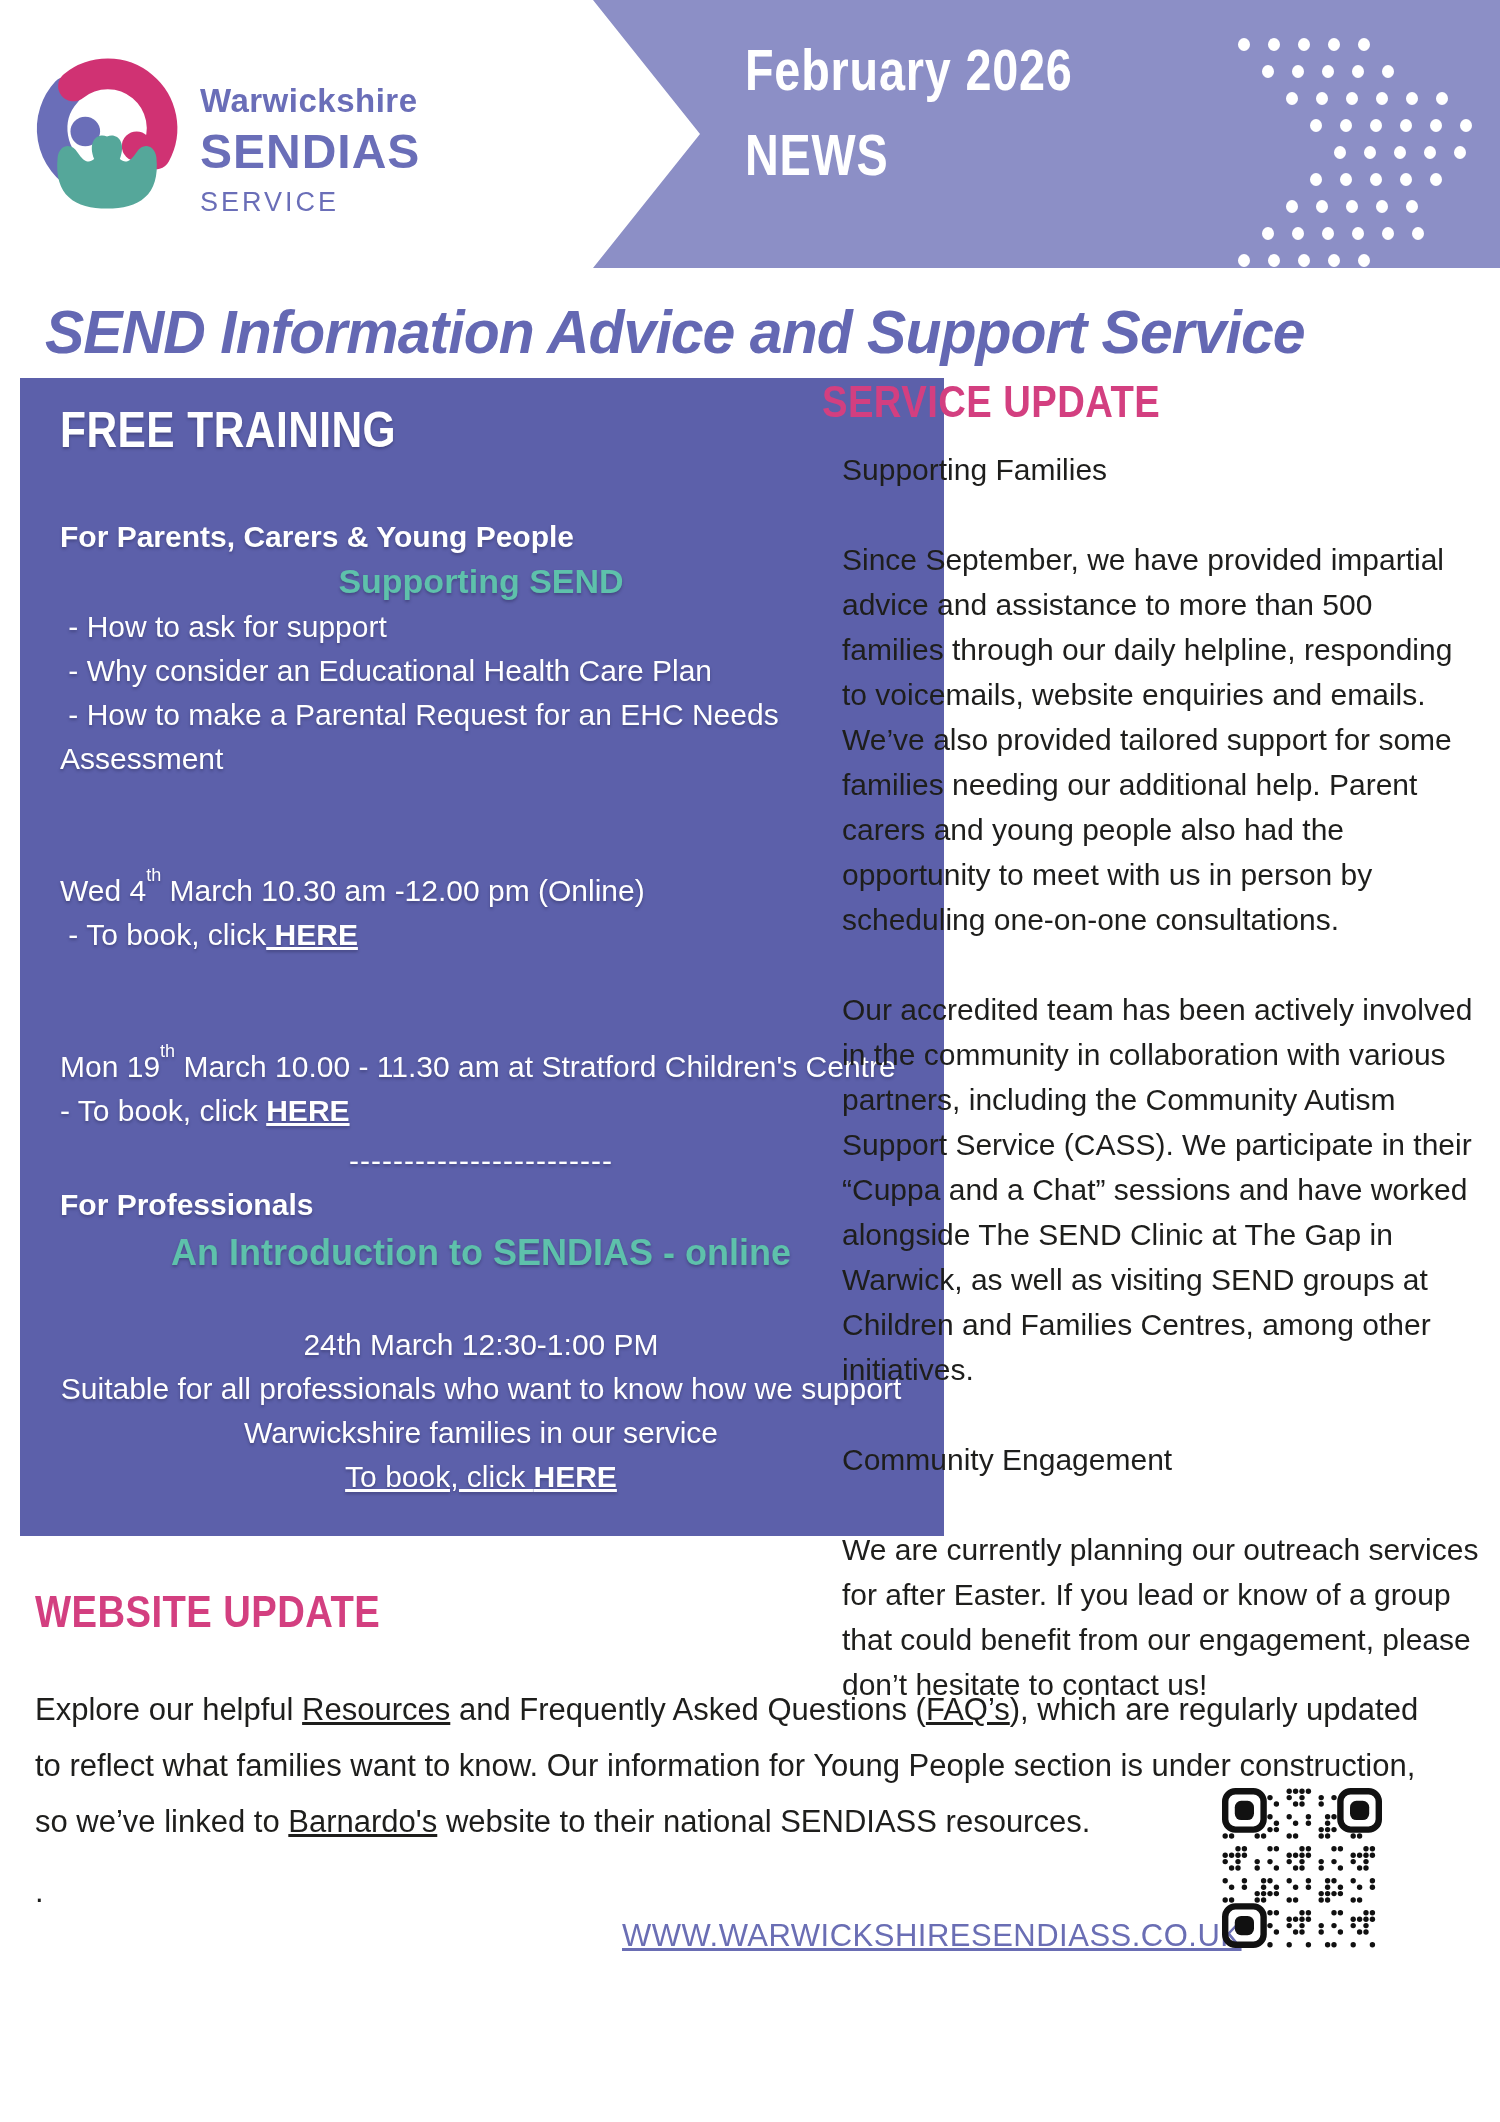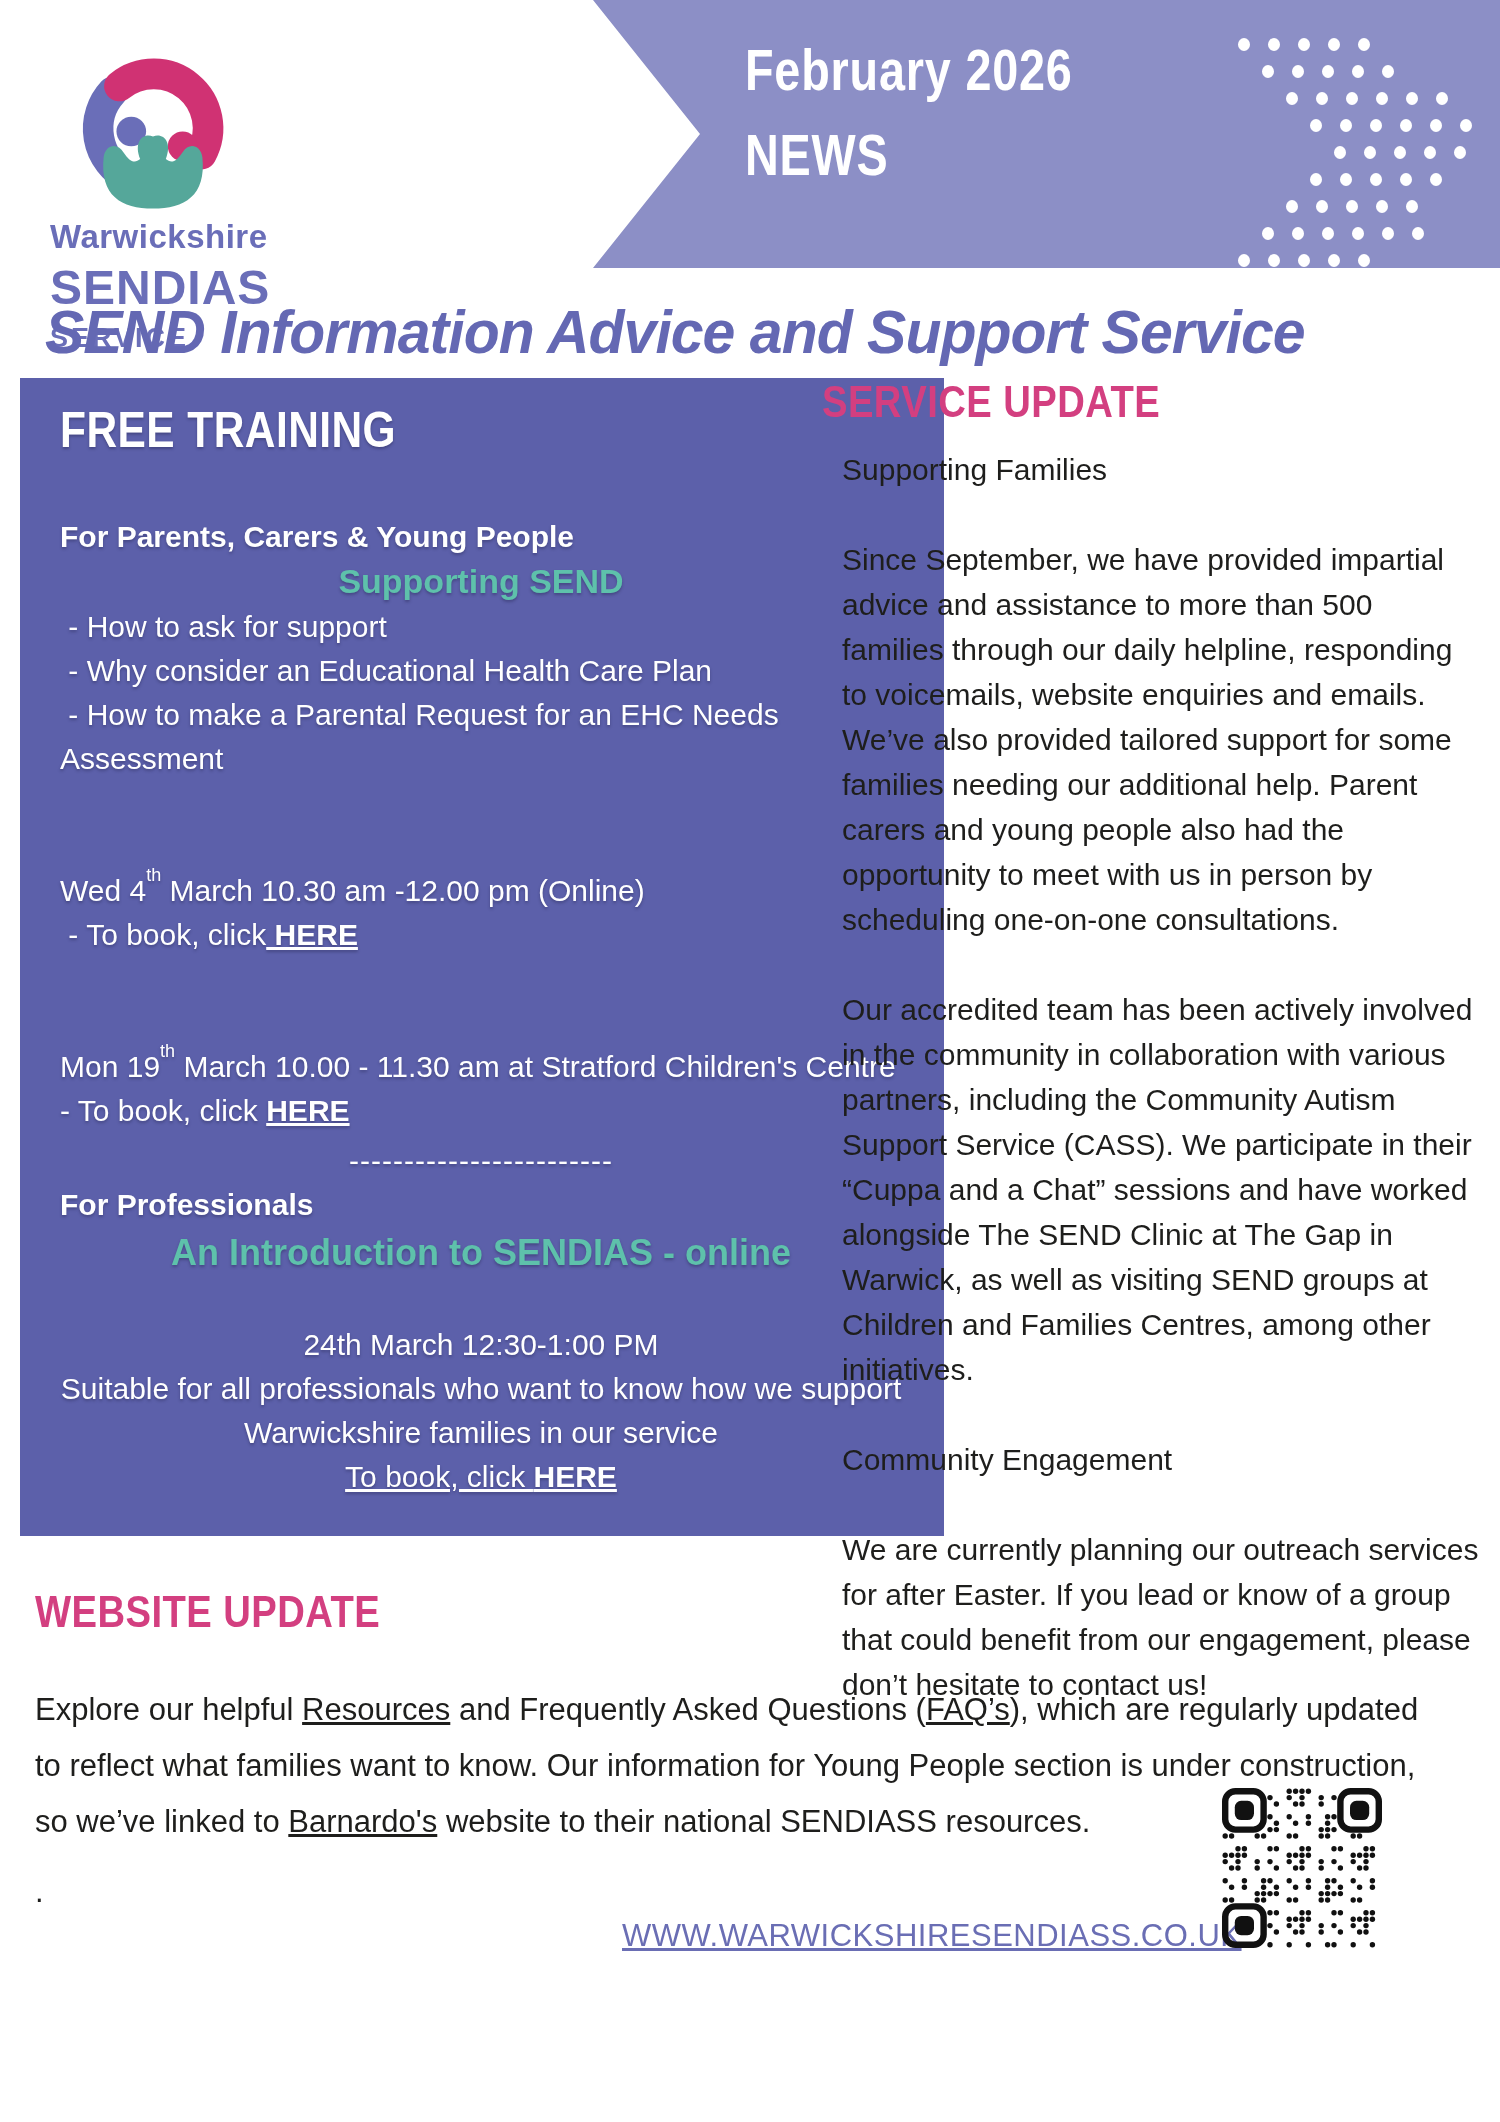--- a/index.html
+++ b/index.html
@@ -12,26 +12,26 @@
     position:absolute;left:0;top:0;width:1500px;height:268px;background:#8c8fc6;
     clip-path:polygon(593px 0,100% 0,100% 100%,593px 100%,700px 50%);
   }
   .banner-text{position:absolute;left:745px;top:42px;color:#ffffff;}
   .banner-l1,.banner-l2{
     font-size:57px;font-weight:bold;letter-spacing:1px;line-height:1.0;
     transform:scaleX(.82);transform-origin:left top;white-space:nowrap;
   }
   .banner-l2{margin-top:28px;}
   .dot{position:absolute;width:12px;height:13px;border-radius:50%;background:#ffffff;}
-  .logo{position:absolute;left:36px;top:40px;display:flex;align-items:center;flex-direction:column;}
+  .logo{position:absolute;left:28px;top:40px;display:flex;align-items:flex-end;}
   .logo-mark{width:158px;height:178px;}
   .logo-text{margin-left:14px;color:#6a6eb8;}
   .logo-l1{font-size:33px;font-weight:700;letter-spacing:.5px;}
   .logo-l2{font-size:48px;font-weight:700;letter-spacing:1px;margin-top:4px;}
-  .logo-l3{font-size:27px;font-weight:700;letter-spacing:3px;margin-top:8px;}
+  .logo-l3{font-size:27px;font-weight:400;letter-spacing:3px;margin-top:8px;}
   
   .page-title{
     position:absolute;left:45px;top:296px;margin:0;color:#6468b3;
     font-size:62px;font-weight:bold;font-style:italic;letter-spacing:-1px;
     transform:scaleX(.95);transform-origin:left top;white-space:nowrap;
   }
   
   .training-box{
     position:absolute;left:20px;top:378px;width:924px;min-height:1158px;
     background:#5c60aa;color:#ffffff;box-sizing:border-box;padding:26px 42px 30px 40px;

